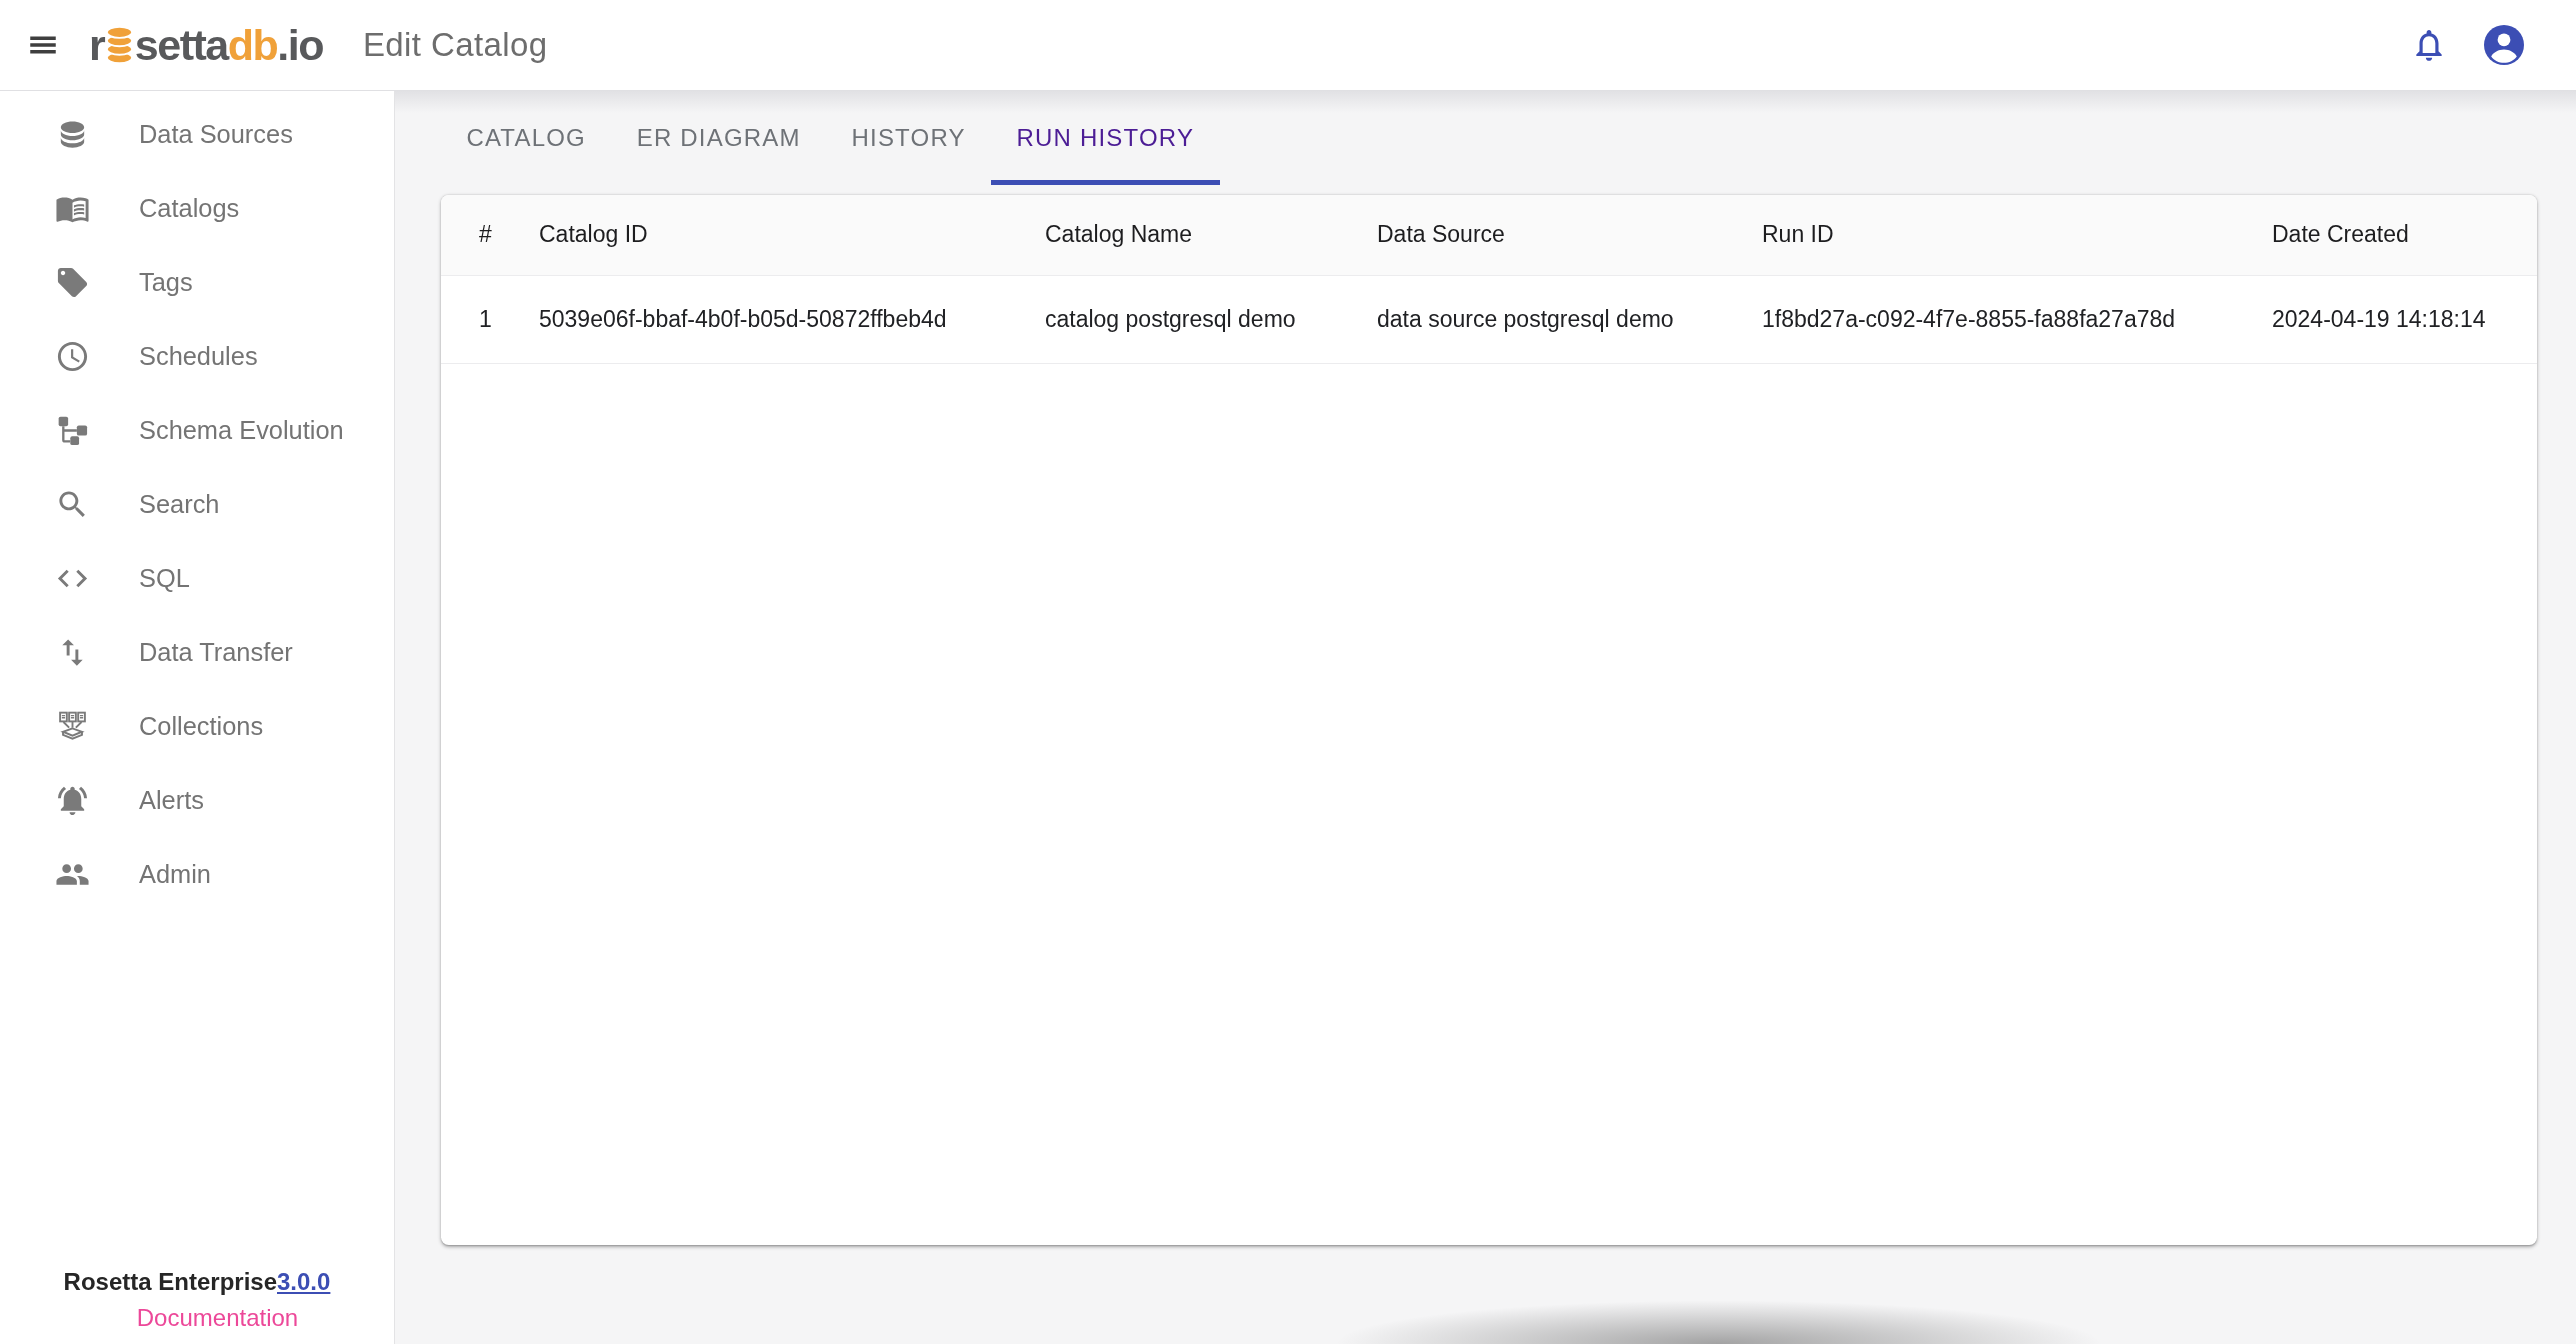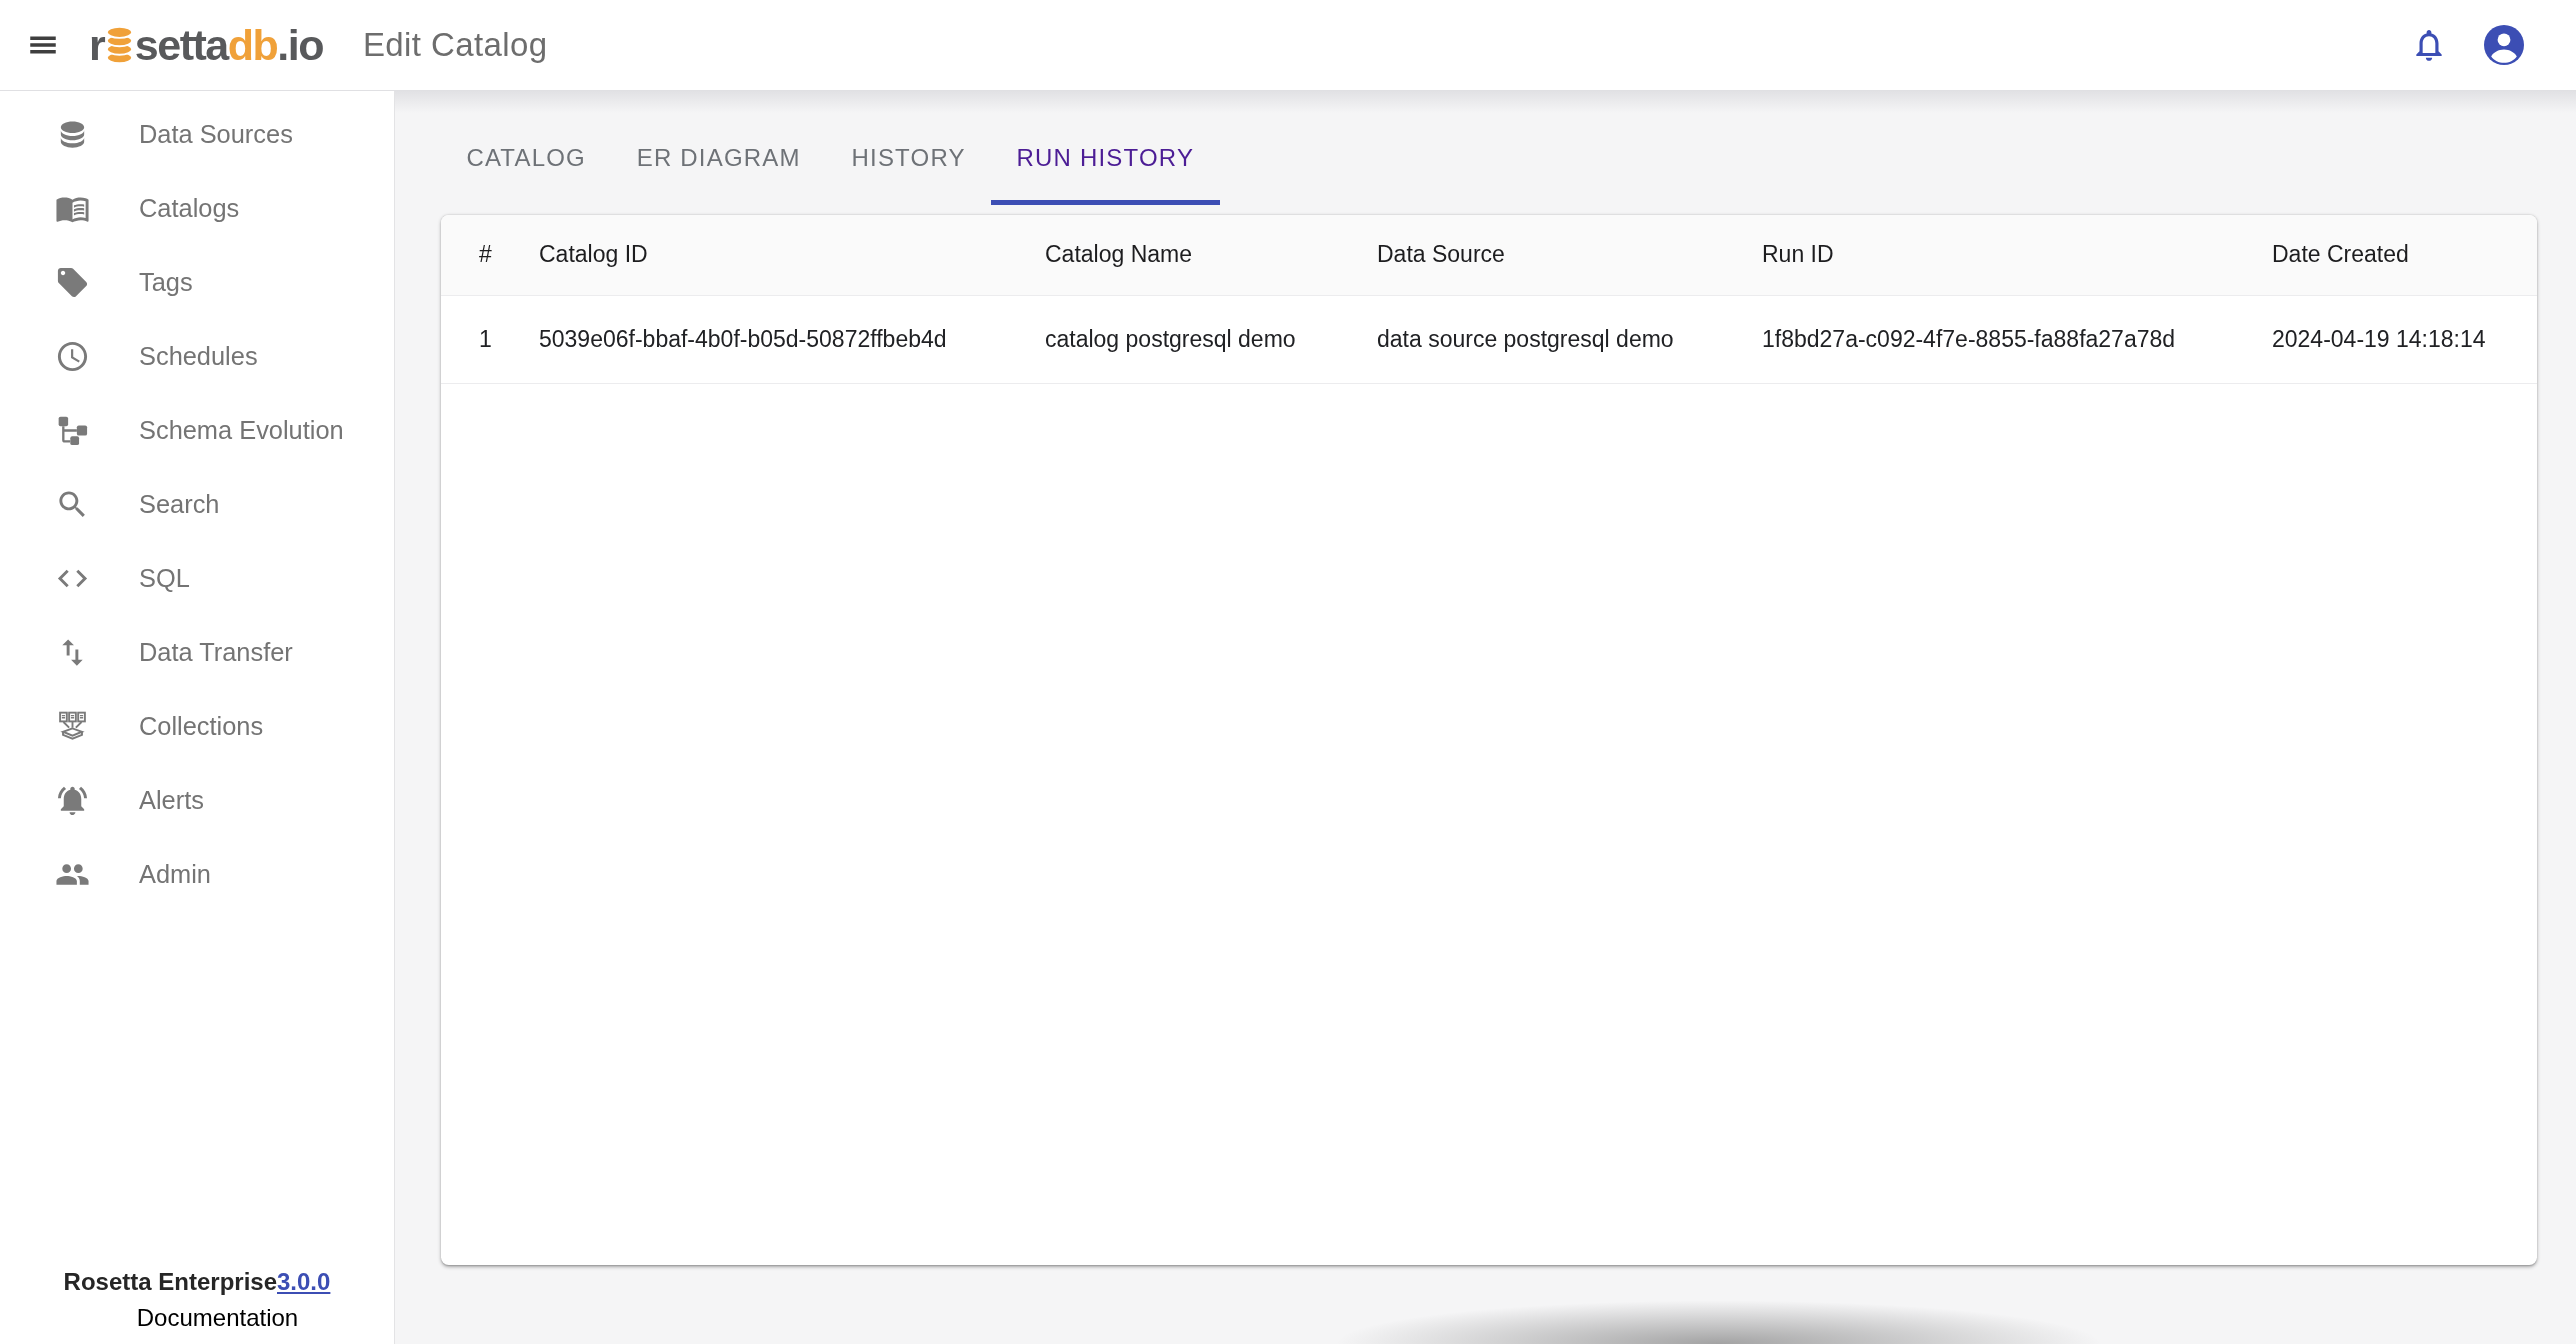--- a/index.html
+++ b/index.html
@@ -25,28 +25,28 @@
   .sidebar { width:395px; background:#fff; border-right:1.5px solid #e3e3e5;
     position:relative; flex:none; }
   .nav { padding-top:6.2px;padding-left:32px; }
   .nav-item { height:74px; display:flex; align-items:center; cursor:pointer; }
   .nav-icon { width:35px; height:35px; margin-left:23px; flex:none; }
   .nav-label { margin-left:49px; font-size:25.4px; color:#747474; }
   .sidebar-footer { position:absolute; bottom:9.2px; left:0; right:0;
     text-align:center; font-size:24px; line-height:36px; }
   .product-name { font-weight:bold; color:#262626; }
   .version-link { color:#3c4eb4; text-decoration:underline; font-weight:bold; cursor:pointer;text-align:right; }
-  .doc-link { color:#000000; cursor:pointer; display:block;padding-left:41px; }
+  .doc-link { color:#ec4899; cursor:pointer; display:block;padding-left:41px; }
 
   
   .content { flex:1; background:#f5f5f6; position:relative; overflow:hidden; }
   .content::before { content:""; position:absolute; top:0; left:0; right:0; height:21.5px;
     background:linear-gradient(#e1e1e4, rgba(245,245,246,0)); pointer-events:none; }
 
-  .tabs { display:flex; margin-left:46px; height:94px;margin-top:20px; }
+  .tabs { display:flex; margin-left:46px; height:94px; }
   .tab { display:flex; align-items:center; padding:0 25.4px; font-size:24px;
     letter-spacing:1.2px; font-weight:500; color:#6e7277; position:relative; cursor:pointer; }
   .tab.active { color:#4c1d95; }
   .tab.active::after { content:""; position:absolute; left:0; right:0; bottom:0;
     height:4.6px; background:#3c4eb4; }
 
   .card { margin:10px 39px 0 46px; height:1050px; background:#fff; border-radius:7.7px;
     box-shadow:0 1.5px 3.8px rgba(0,0,0,.30), 0 0.8px 1.5px rgba(0,0,0,.16); overflow:hidden; }
 
   table { width:100%; border-collapse:collapse; table-layout:fixed; }

